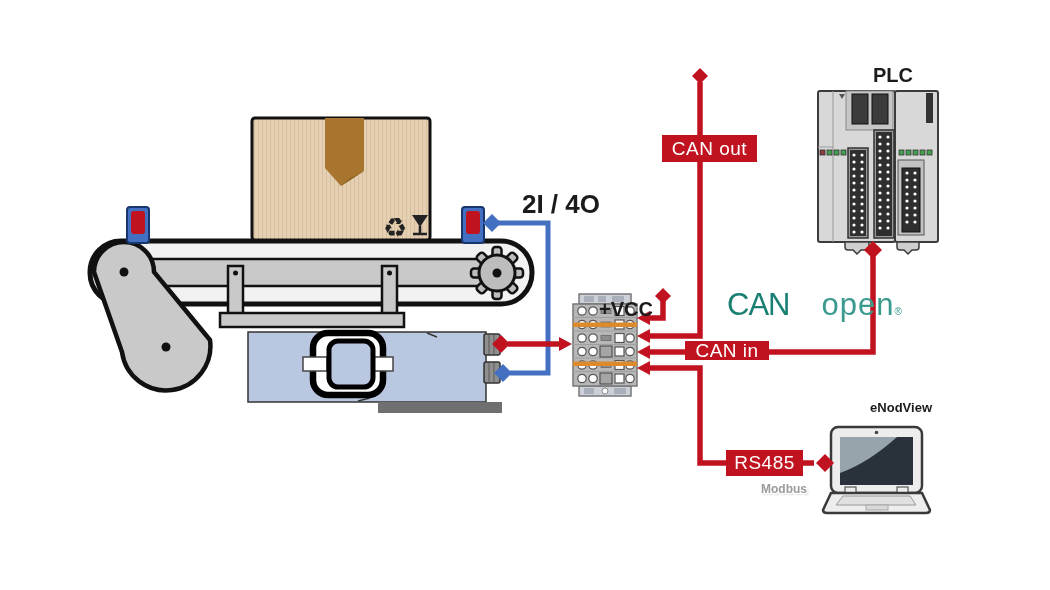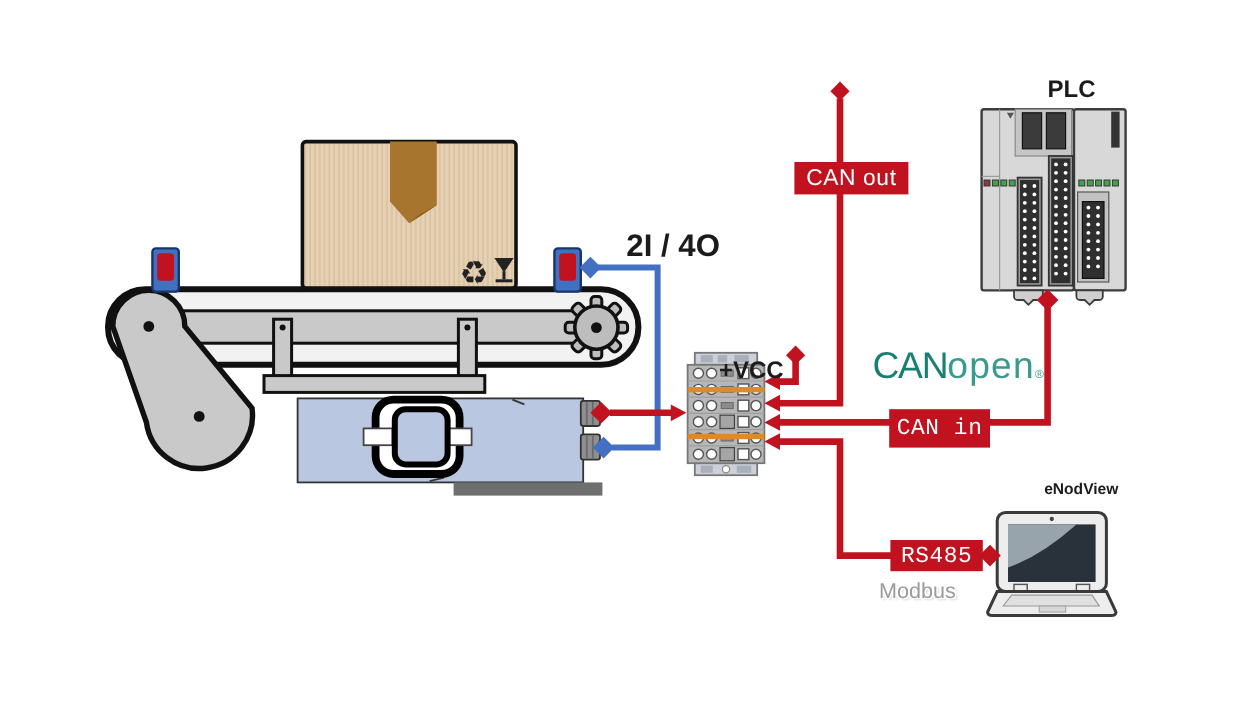--- a/index.html
+++ b/index.html
@@ -12,24 +12,24 @@
   .canvas{position:relative;width:1050px;height:590px;background:#fff;overflow:hidden;
           font-family:"Liberation Sans",sans-serif;}
   svg.diagram{position:absolute;left:0;top:0;}
   .lbl{position:absolute;color:#1b1b1b;font-weight:bold;white-space:nowrap;}
   .lbl.center{text-align:right;}
   .redbox{position:absolute;background:var(--red);color:#fff;display:flex;
           align-items:center;justify-content:center;font-size:19px;font-weight:400;
           letter-spacing:.5px;z-index:3;}
   .logo{position:absolute;left:727px;top:288px;font-size:31px;line-height:34px;z-index:2;}
   .logo .b{color:var(--teal-dark);font-weight:normal;letter-spacing:-1px;}
-  .logo .l{color:var(--teal-light);font-weight:400;letter-spacing:1px;}
+  .logo .l{color:var(--teal-light);font-weight:400;letter-spacing:1px;margin-left:32px;}
   .logo .r{color:var(--teal-light);font-size:10px;vertical-align:baseline;}
-  .modbus{position:absolute;left:722px;top:482px;width:85px;text-align:center;
-          font-size:18px;font-weight:normal;color:var(--modbus-gray);z-index:3;
+  .modbus{position:absolute;left:722px;top:482px;width:85px;text-align:right;
+          font-size:12px;font-weight:bold;color:var(--modbus-gray);z-index:3;
           text-shadow:-1px -1px 0 #fff,1px -1px 0 #fff,-1px 1px 0 #fff,1px 1px 0 #fff,2px 2px 2px rgba(0,0,0,.18);}
   .stroke-red{stroke:var(--red);}   .fill-red{fill:var(--red);}
   .stroke-blue{stroke:var(--blue);} .fill-blue{fill:var(--blue);}
 </style>
 </head>
 <body>
 
 <div class="canvas">
 
 <svg class="diagram" width="1050" height="590" viewBox="0 0 1050 590">
@@ -336,21 +336,21 @@
 <div class="lbl center" style="left:500px;top:189px;width:100px;font-size:26px;">2I / 4O</div>
 
 <div class="lbl center" style="left:583px;top:266px;width:70px;font-size:20px;margin-top:32px;">+VCC</div>
 
 <div class="lbl center" style="left:840px;top:64px;width:73px;font-size:20px;">PLC</div>
 
 <div class="lbl center" style="left:812px;top:400px;width:120px;font-size:13px;">eNodView</div>
 
 <div class="redbox" style="left:662px;top:135px;width:95px;height:27px;">CAN out</div>
 
-<div class="redbox" style="left:741px;top:341px;width:84px;height:32px;font-family:Liberation Mono, monospace;">CAN in</div>
-
-<div class="redbox" style="left:742px;top:450px;width:77px;height:26px;font-family:Liberation Mono, monospace;">RS485</div>
+<div class="redbox" style="left:685px;top:341px;width:84px;height:19px;">CAN in</div>
+
+<div class="redbox" style="left:726px;top:450px;width:77px;height:26px;">RS485</div>
 
 <div class="modbus">Modbus</div>
 
 <div class="logo"><span class="b">CAN</span><span class="l">open</span><span class="r">®</span></div>
 
 </div>
 
 </body></html>

